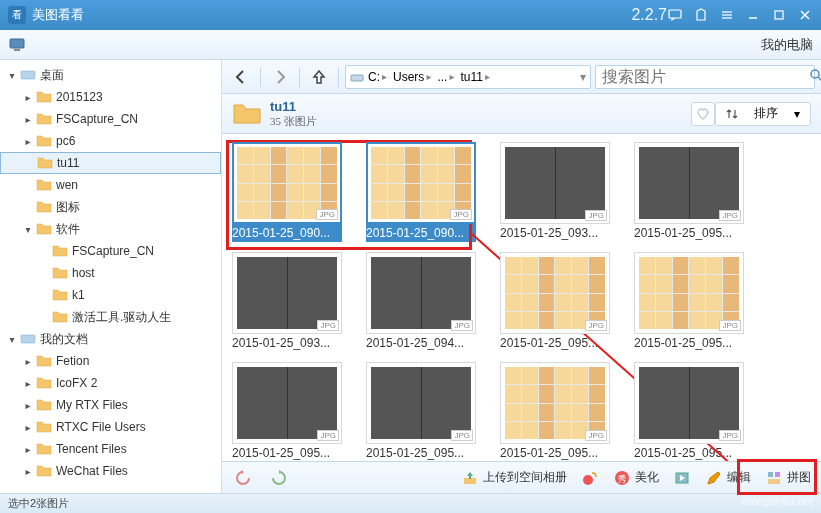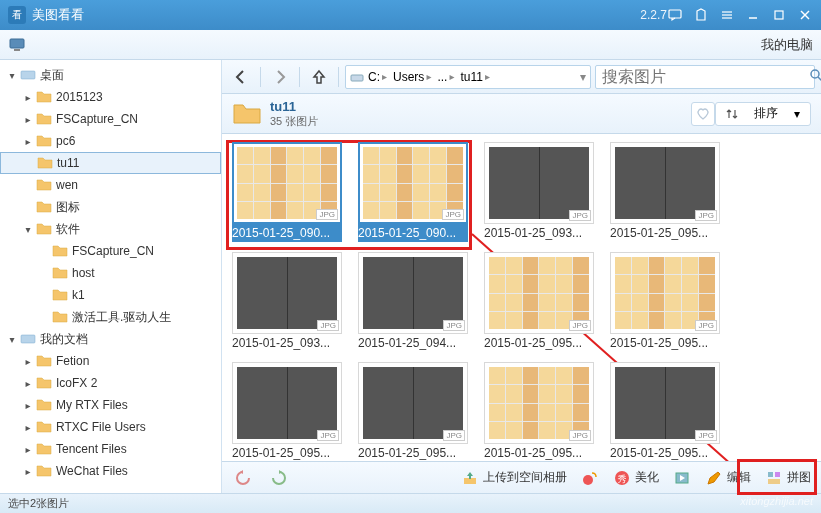--- a/index.html
+++ b/index.html
@@ -1,21 +1,21 @@
 <!DOCTYPE html>
 <html><head>
 <meta charset="utf-8">
 <style>
 * { margin: 0; padding: 0; box-sizing: border-box; }
 body { width: 821px; height: 513px; font-family: "Microsoft YaHei", sans-serif; font-size: 12px; background: #fff; overflow: hidden; position: relative; }
 
 .titlebar { height: 30px; background: linear-gradient(#4a9edb, #3d8cc9); display: flex; align-items: center; padding: 0 8px; color: #fff; }
 .titlebar .logo { width: 18px; height: 18px; background: #2c7bb8; border-radius: 3px; margin-right: 6px; display: flex; align-items: center; justify-content: center; font-size: 10px; }
 .titlebar .title { flex: 1; font-size: 13px; }
-.titlebar .version { margin-left: 24px; font-size: 12px; opacity: .9; }
+.titlebar .version { margin-left: 24px; font-size: 16px; opacity: .9; }
 .titlebar .winbtns { display: flex; gap: 10px; }
 .titlebar .winbtn { width: 16px; height: 16px; display: flex; align-items: center; justify-content: center; cursor: pointer; }
 
 .topbar { height: 30px; background: linear-gradient(#f5faff, #e8f2fb); border-bottom: 1px solid #c5d9ea; display: flex; align-items: center; padding: 0 8px; justify-content: space-between; }
 .topbar .computer-icon { width: 18px; height: 14px; margin-right: 6px; }
 .topbar .label { font-size: 13px; color: #333; }
 
 .body { display: flex; height: 433px; }
 
 .sidebar { width: 222px; background: #fff; border-right: 1px solid #d1e2f1; overflow-y: auto; padding: 4px 0; }
@@ -38,26 +38,26 @@
 .toolbar .crumb { display: flex; align-items: center; cursor: pointer; padding: 0 2px; }
 .toolbar .crumb .carrow { margin-left: 2px; color: #888; font-size: 10px; }
 .toolbar .searchbox { width: 220px; height: 24px; border: 1px solid #b8d4ea; background: #fff; display: flex; align-items: center; padding: 0 6px; border-radius: 2px; }
 .toolbar .searchbox input { border: none; outline: none; flex: 1; font-size: 16px; }
 .toolbar .searchbox .sicon { color: #5a8cb8; }
 
 .infobar { height: 40px; background: linear-gradient(#f5faff, #e8f2fb); border-bottom: 1px solid #c5d9ea; display: flex; align-items: center; padding: 0 10px; }
 .infobar .foldericon { width: 30px; height: 26px; margin-right: 8px; }
 .infobar .folderinfo { flex: 1; }
 .infobar .foldername { font-size: 13px; font-weight: bold; color: #2a6496; }
-.infobar .foldersub { font-size: 11px; color: #666; }
+.infobar .foldersub { font-size: 11px; color: #666; font-family: Liberation Serif, serif; }
 .infobar .heart { width: 24px; height: 24px; border: 1px solid #c5d9ea; border-radius: 3px; display: flex; align-items: center; justify-content: center; margin-left: 8px; cursor: pointer; background: #fff; }
 .infobar .sortbtn { margin-left: auto; height: 24px; padding: 0 10px; border: 1px solid #c5d9ea; background: #fff; display: flex; align-items: center; border-radius: 3px; cursor: pointer; gap: 16px; }
 
 .grid { flex: 1; overflow-y: auto; padding: 8px 10px; position: relative; }
-.grid-row { display: flex; gap: 16px; margin-bottom: 10px; }
+.grid-row { display: flex; gap: 24px; margin-bottom: 10px; }
 .thumb { width: 110px; }
 .thumb .timg { width: 110px; height: 82px; border: 1px solid #d8d8d8; background: #fff; padding: 4px; position: relative; }
 .thumb.selected .timg { border: 2px solid #3d8cc9; padding: 3px; }
 .thumb .timg-inner { width: 100%; height: 100%; background: #e8e8e8; display: grid; grid-template-columns: repeat(6,1fr); grid-template-rows: repeat(4,1fr); gap: 1px; }
 .thumb .timg-inner.dark { background: #333; grid-template-columns: 1fr 1fr; grid-template-rows: 1fr; }
 .thumb .timg-inner.dark .cell { background: #555; }
 .thumb .timg-inner .cell { background: #f5d89a; }
 .thumb .timg-inner .cell:nth-child(3n) { background: #e8b878; }
 .thumb .ttype { position: absolute; bottom: 2px; right: 2px; background: #fff; border: 1px solid #ccc; font-size: 8px; padding: 0 2px; color: #888; }
 .thumb .tlabel { text-align: left; font-size: 12px; color: #333; padding: 2px 0; white-space: nowrap; overflow: hidden; text-overflow: ellipsis; }

